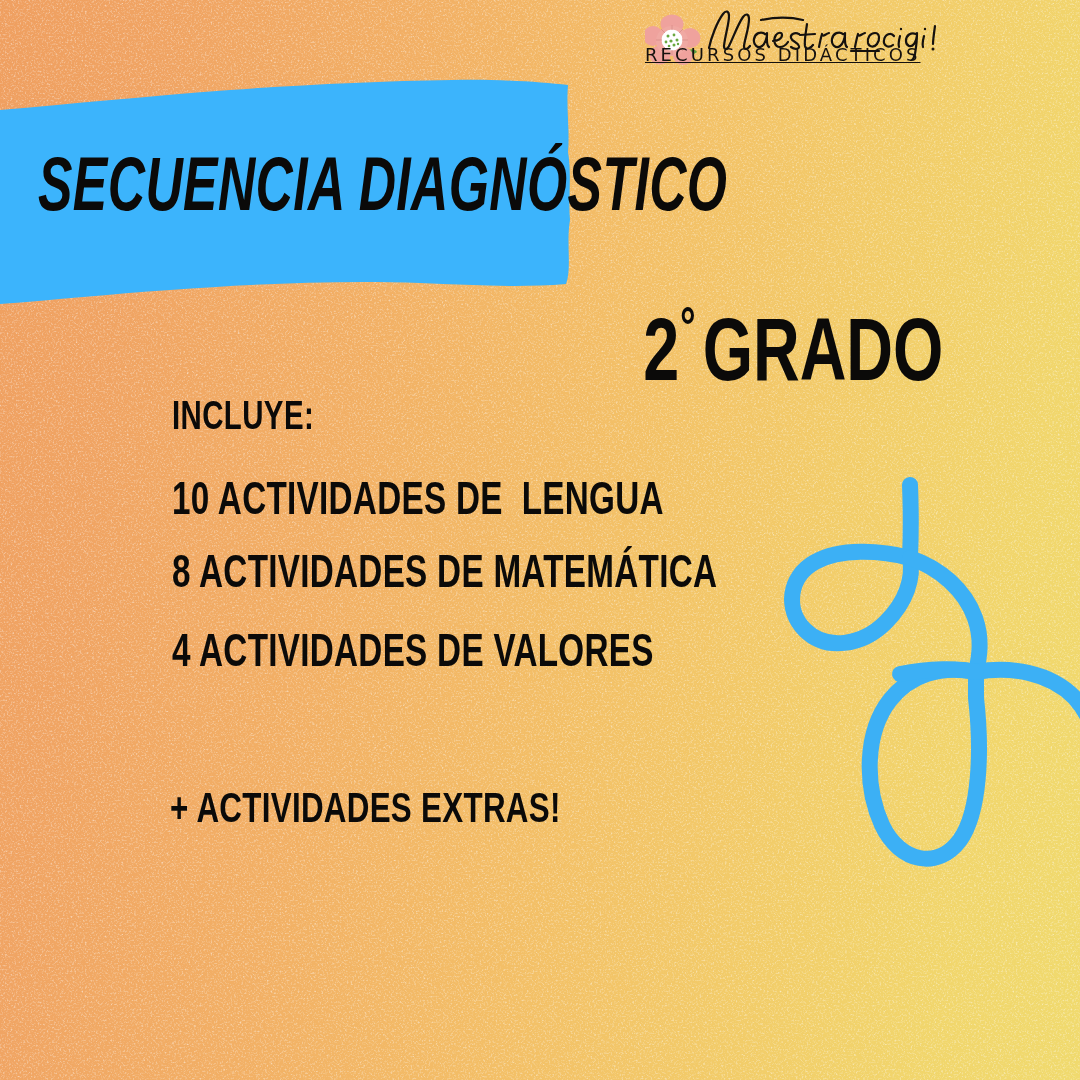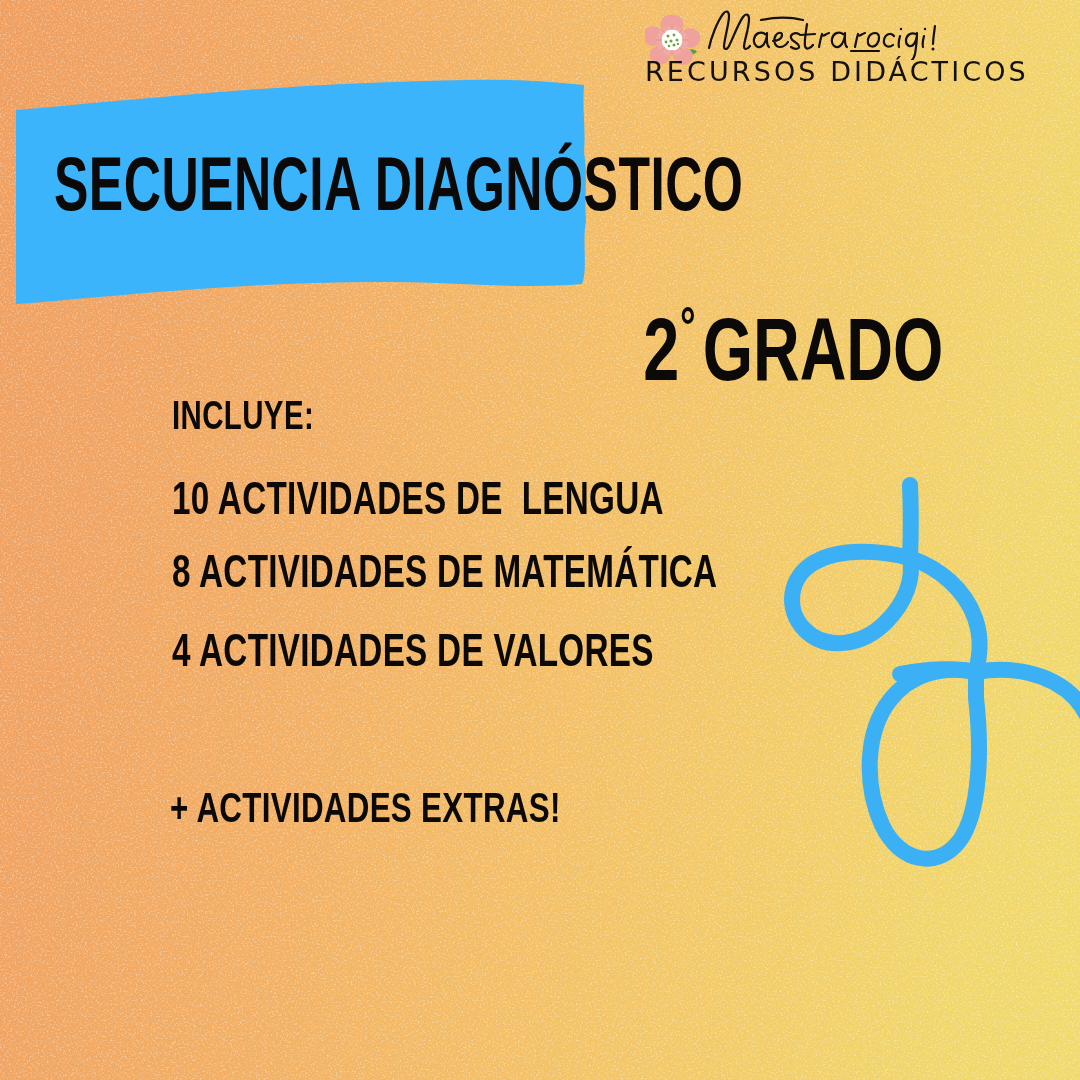--- a/index.html
+++ b/index.html
@@ -41,35 +41,37 @@
   #logo-script {
     position: absolute;
     left: 58px;
     top: -2px;
     width: 246px;
     height: 56px;
   }
   #logo-sub {
     position: absolute;
     left: 0px;
-    top: 50px;
+    top: 38px;
     font-family: "DejaVu Sans", sans-serif;
-    font-size: 27px;
+    font-size: 18px;
     letter-spacing: 3.1px;
     color: #15110e;
     white-space: nowrap;
+    text-decoration: underline;
   }
 
   
   #banner-wrap {
     position: absolute;
-    left: 16px;
+    left: 0;
     top: 78px;
     width: 640px;
     height: 230px;
+    font-style: italic;
   }
   #banner-title {
     position: absolute;
     left: 38px;
     top: 62px;
     font-family: "Liberation Sans Narrow", "Liberation Sans", sans-serif;
     font-size: 60px;
     font-weight: bold;
     letter-spacing: 0.5px;
     color: #0b0a09;

